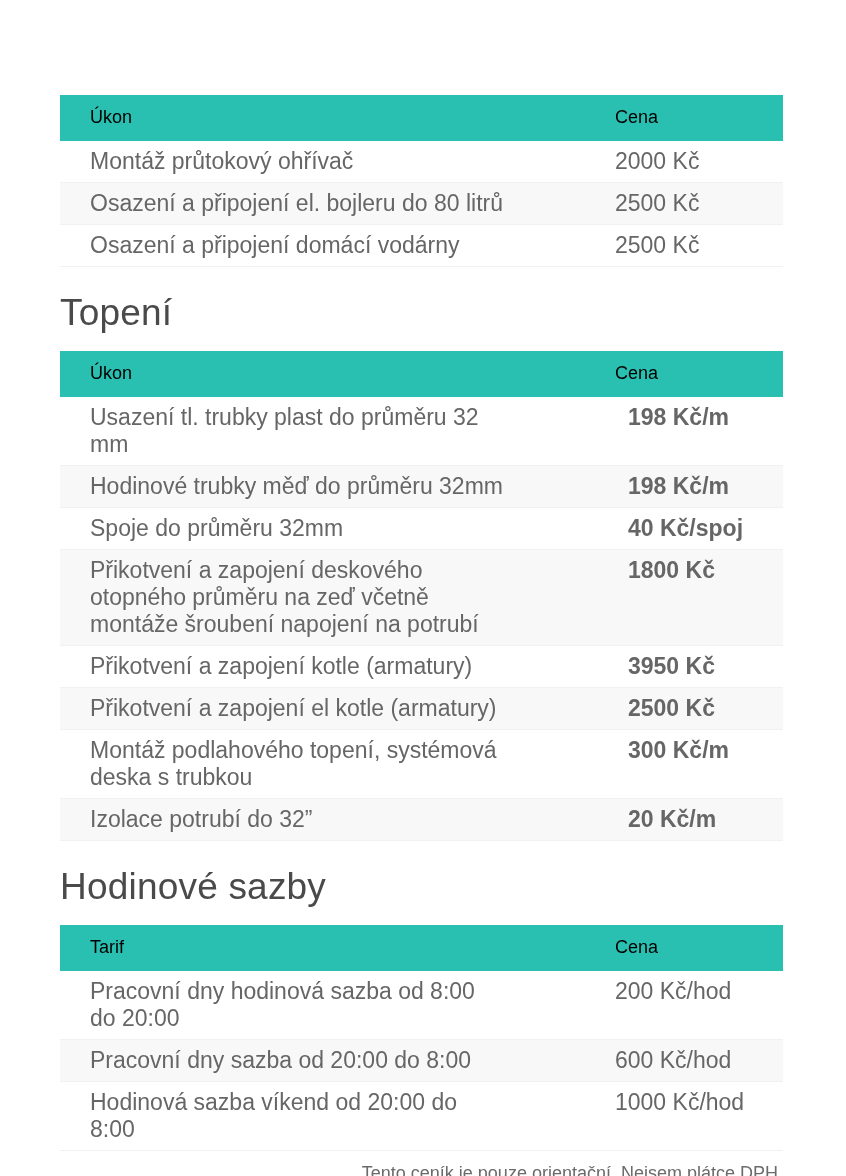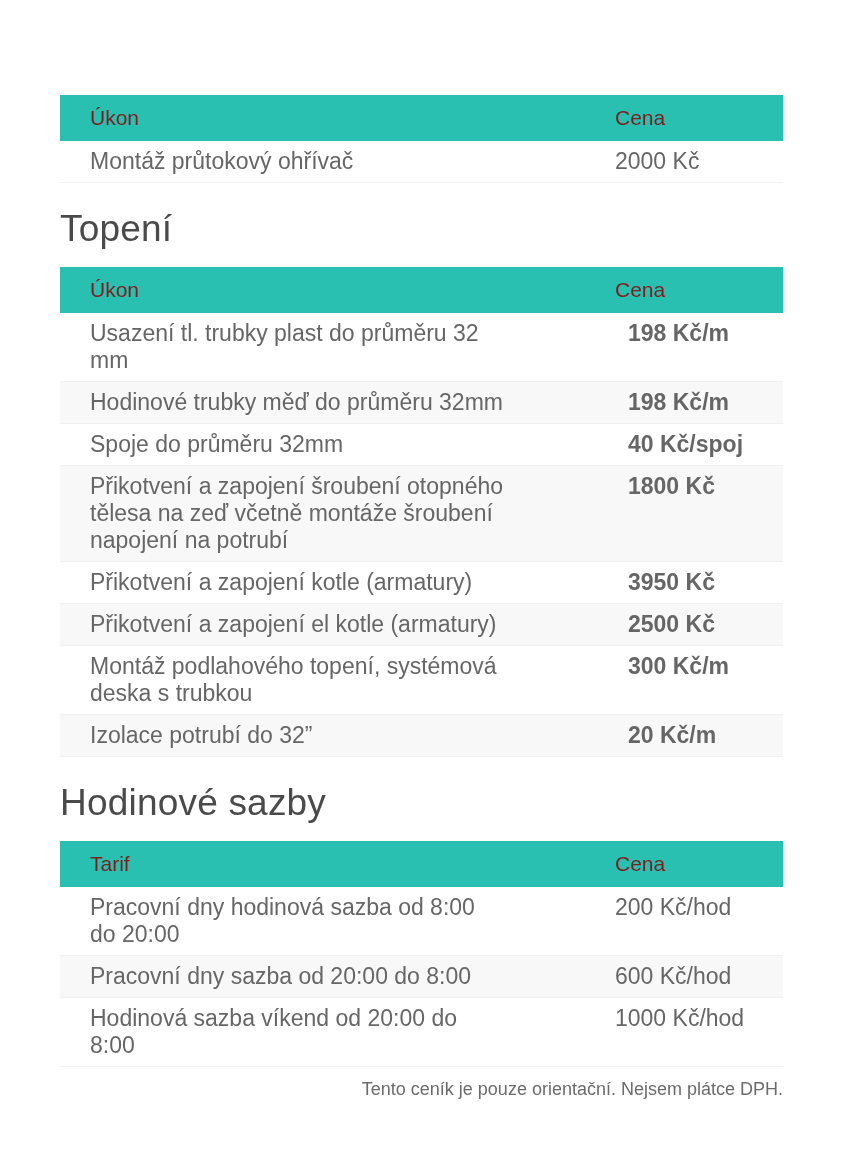--- a/index.html
+++ b/index.html
@@ -28,23 +28,23 @@
   }
   table.pricing {
     width: 723px;
     border-collapse: collapse;
     table-layout: fixed;
   }
   table.pricing col.c1 { width: 525px; }
   table.pricing col.c2 { width: 198px; }
   table.pricing th {
     background: var(--accent, #2ac0b1);
-    color: #7f1d1d;
+    color: #000000;
     font-weight: 400;
-    font-size: 21px;
+    font-size: 18px;
     line-height: 27px;
     text-align: left;
     padding: 9px 30px 10px 30px;
   }
   table.pricing td {
     font-size: 23px;
     line-height: 27px;
     color: #666666;
     vertical-align: top;
     padding: 7px 30px;
@@ -83,20 +83,28 @@
       <tr>
         <th>Úkon</th>
         <th>Cena</th>
       </tr>
     </thead>
     <tbody>
       <tr>
         <td class="task">Montáž průtokový ohřívač</td>
         <td class="price">2000 Kč</td>
       </tr>
+      <tr>
+        <td class="task">Osazení a připojení el. bojleru do 80 litrů</td>
+        <td class="price">2500 Kč</td>
+      </tr>
+      <tr>
+        <td class="task">Osazení a připojení domácí vodárny</td>
+        <td class="price">2500 Kč</td>
+      </tr>
     </tbody>
   </table>
 
   <h2 class="section-heading">Topení</h2>
   <table class="pricing indent-price">
     <colgroup>
         <col class="c1">
         <col class="c2">
       </colgroup>
     <thead>
@@ -112,21 +120,21 @@
       </tr>
       <tr>
         <td class="task">Hodinové trubky měď do průměru 32mm</td>
         <td class="price">198 Kč/m</td>
       </tr>
       <tr>
         <td class="task">Spoje do průměru 32mm</td>
         <td class="price">40 Kč/spoj</td>
       </tr>
       <tr>
-        <td class="task">Přikotvení a zapojení šroubení otopného tělesa na zeď včetně montáže šroubení napojení na potrubí</td>
+        <td class="task">Přikotvení a zapojení deskového otopného průměru na zeď včetně montáže šroubení napojení na potrubí</td>
         <td class="price">1800 Kč</td>
       </tr>
       <tr>
         <td class="task">Přikotvení a zapojení kotle (armatury)</td>
         <td class="price">3950 Kč</td>
       </tr>
       <tr>
         <td class="task">Přikotvení a zapojení el kotle (armatury)</td>
         <td class="price">2500 Kč</td>
       </tr>

